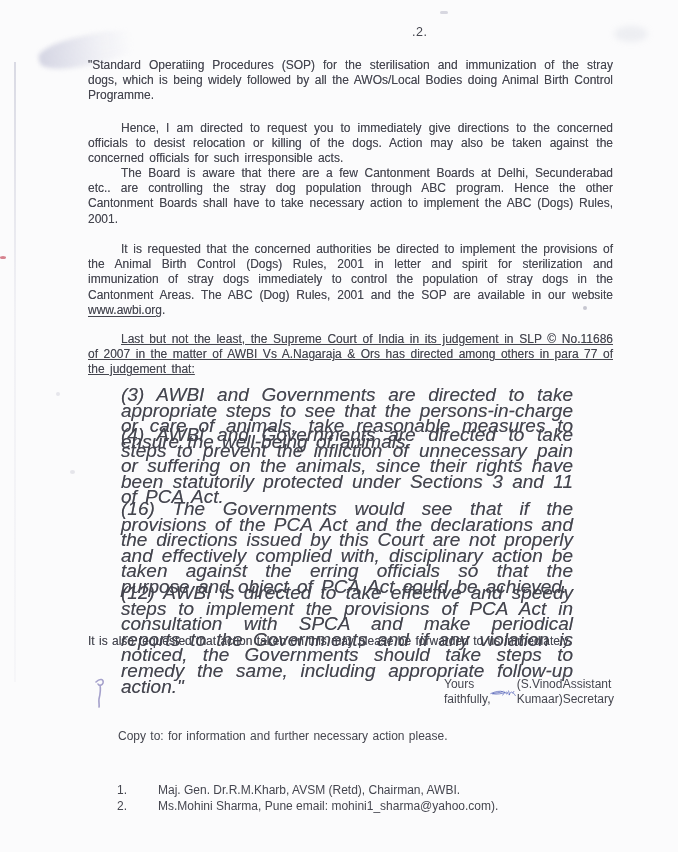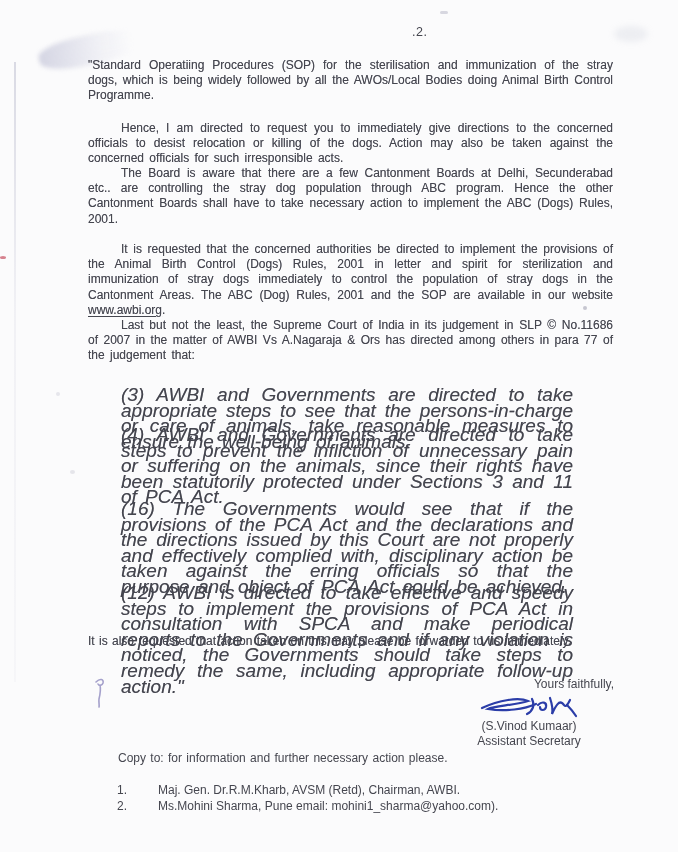--- a/index.html
+++ b/index.html
@@ -35,43 +35,43 @@
     position:absolute;left:412px;top:25px;
     font-size:12.5px;letter-spacing:.5px;
   }
   .para{
     position:absolute;left:88px;width:525px;
     font-size:12px;line-height:15.2px;
     text-align:justify;word-spacing:2px;
     text-shadow:0 0 .4px rgba(70,70,85,.55);
   }
   .para.indent{text-indent:33px;}
-  .p1{top:46px;} .p2{top:109px;} .p3{top:154px;} .p4{top:230px;} .p5{top:306px;}
+  .p1{top:46px;} .p2{top:109px;} .p3{top:154px;} .p4{top:230px;} .p5{top:320px;text-decoration:underline;}
   .p6{top:622px;text-align:left;word-spacing:1px;}
   .weblink{text-decoration:underline;text-underline-offset:2px;}
 
   .quote{
     position:absolute;left:121px;width:452px;
     font-size:19px;font-style:italic;line-height:15.6px;
     text-align:justify;word-spacing:3px;
     color:#44454e;
     text-shadow:0 0 .4px rgba(70,70,85,.5);
   }
   .q3{top:368px;} .q4{top:408px;} .q10{top:482px;} .q12{top:566px;}
 
   .closing{
     position:absolute;right:64px;top:677px;width:170px;
-    display:flex;flex-direction:column;align-items:center;
+    display:flex;flex-direction:row;align-items:center;
     font-size:12px;line-height:15px;
   }
   .closing .vale{align-self:flex-end;}
   .sig-svg{margin:1px 0 0 0;display:block;}
   .annotation-mark{position:absolute;left:92px;top:676px;}
 
-  .copyblock{position:absolute;left:118px;top:751px;font-size:12px;line-height:15px;word-spacing:1px;}
+  .copyblock{position:absolute;left:118px;top:729px;font-size:12px;line-height:15px;word-spacing:1px;}
   .copylist{position:absolute;left:117px;top:782px;font-size:12px;line-height:16px;}
   .copyrow{display:flex;}
   .copyrow .num{width:41px;}
 </style>
 </head>
 <body>
 
 <div class="page">
 
   <div class="smudge-topleft"></div>

